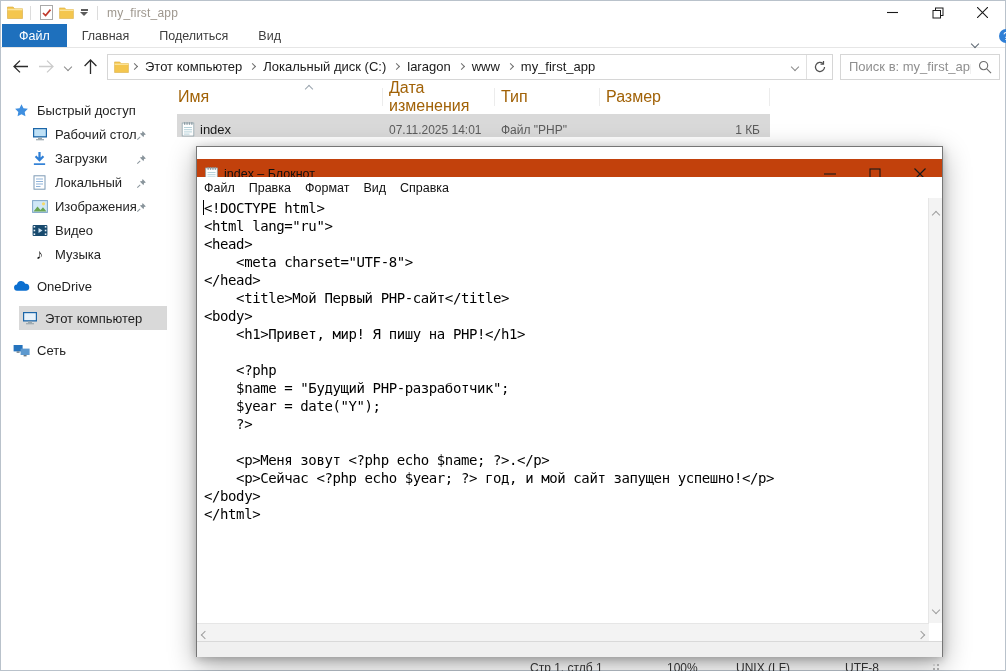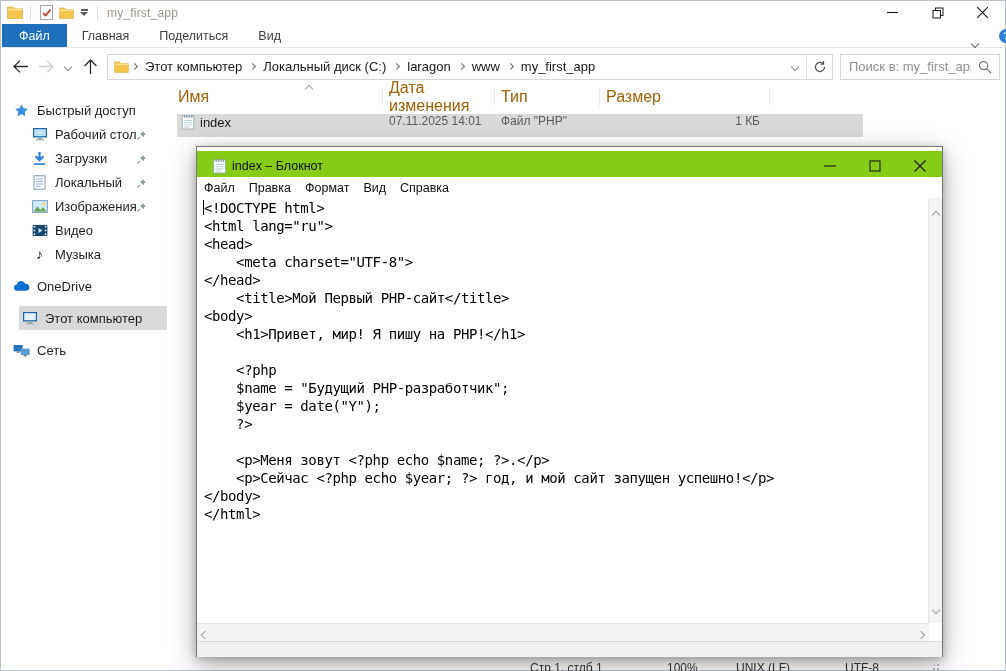--- a/index.html
+++ b/index.html
@@ -57,31 +57,31 @@
 
   
   .ex-main { position:absolute; left:167px; top:84px; right:1px; bottom:1px; background:#fff; }
   .hdr-row { position:absolute; left:10px; top:0; height:26px; display:flex; align-items:center; }
   .hdr-cell { font-size:16px; color:#a16207; border-right:1px solid #ececec; height:18px; display:flex; align-items:center; padding-left:6px; }
   .hdr-cell.c-name { width:206px; padding-left:1px; }
   .hdr-cell.c-date { width:112px; }
   .hdr-cell.c-type { width:105px; }
   .hdr-cell.c-size { width:170px; }
   .sort-caret { position:absolute; left:129px; top:2px; width:6px; height:6px; border-right:1.3px solid #9aa5ae; border-bottom:1.3px solid #9aa5ae; transform:rotate(-135deg); }
-  .file-row { position:absolute; left:10px; top:30px; height:23px; display:flex; align-items:flex-start; background:#d9d9d9; width:686px; }
+  .file-row { position:absolute; left:10px; top:30px; height:23px; display:flex; align-items:flex-end; background:#d9d9d9; width:593px; }
   .fr-cell { display:flex; align-items:center; font-size:12px; color:#5c5c5c; padding-left:6px; }
   .fr-name { width:206px; font-size:13px; color:#1b1b1b; padding-left:4px; gap:5px; }
   .fr-date { width:112px; }
   .fr-type { width:105px; }
   .fr-size { width:170px; justify-content:flex-end; padding-right:10px; }
 
   
   .notepad { position:absolute; left:196px; top:146px; width:747px; height:511px; background:#fff;
     border:1px solid #767676; box-shadow: 0 8px 26px rgba(0,0,0,.33), 0 2px 8px rgba(0,0,0,.22); }
-  .np-titlebar { position:absolute; left:0; top:4px; right:0; height:30px; background:#84cc16; display:flex; align-items:center;padding-left:8px; }
+  .np-titlebar { position:absolute; left:0; top:12px; right:0; height:30px; background:#c2410c; display:flex; align-items:center; }
   .np-title { font-size:12.5px; color:#101010; margin-left:5px; }
   .np-icon { margin-left:7px; }
   .np-menubar { position:absolute; left:0; top:30px; right:0; height:21px; background:#fff; display:flex; align-items:center; }
   .np-menu-item { font-size:12.5px; color:#101010; padding:0 7px; }
   .np-text { position:absolute; left:0; top:51px; width:732px; height:425px; background:#fff; overflow:hidden;
     font-family:"DejaVu Sans Mono","Liberation Mono",monospace; font-size:14px; letter-spacing:-0.4px;
     padding:1px 0 0 7px; }
   .code-line { height:18px; line-height:18px; white-space:pre; color:#000; }
   .caret-bar { position:absolute; left:6px; top:53px; width:1px; height:15px; background:#000; }
   .np-vscroll { position:absolute; right:0; top:51px; width:14px; height:425px; background:#f3f3f3; border-left:1px solid #e6e6e6; }

